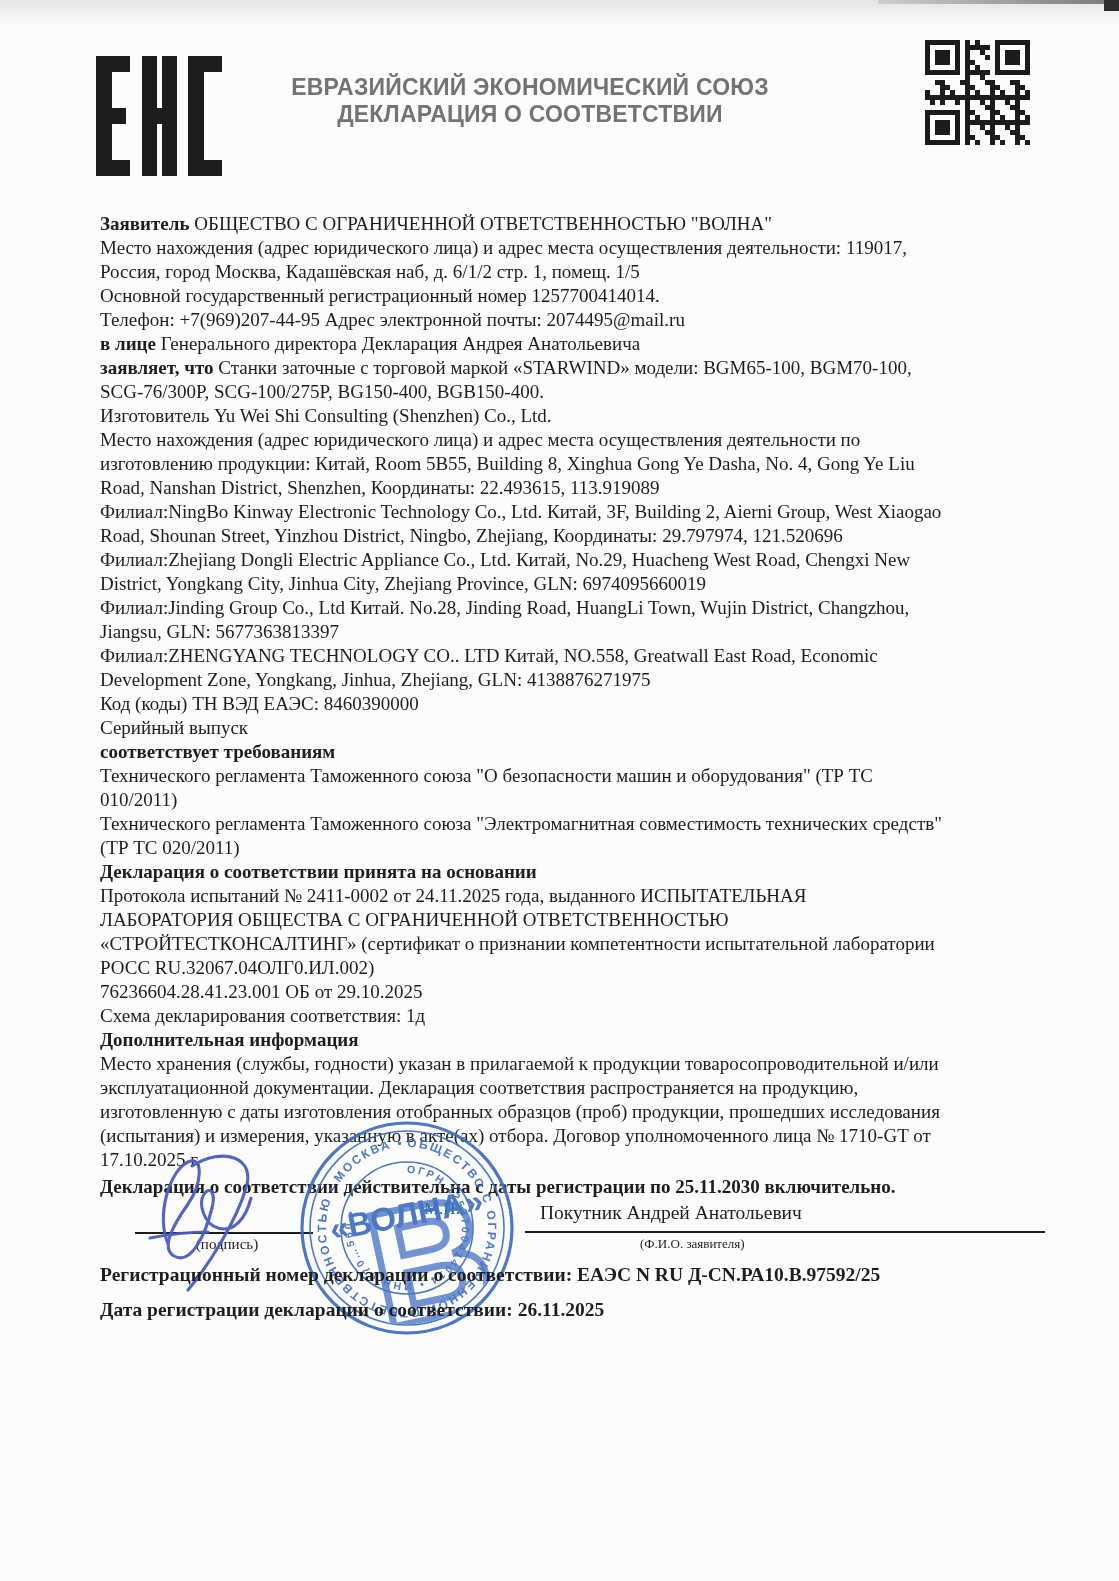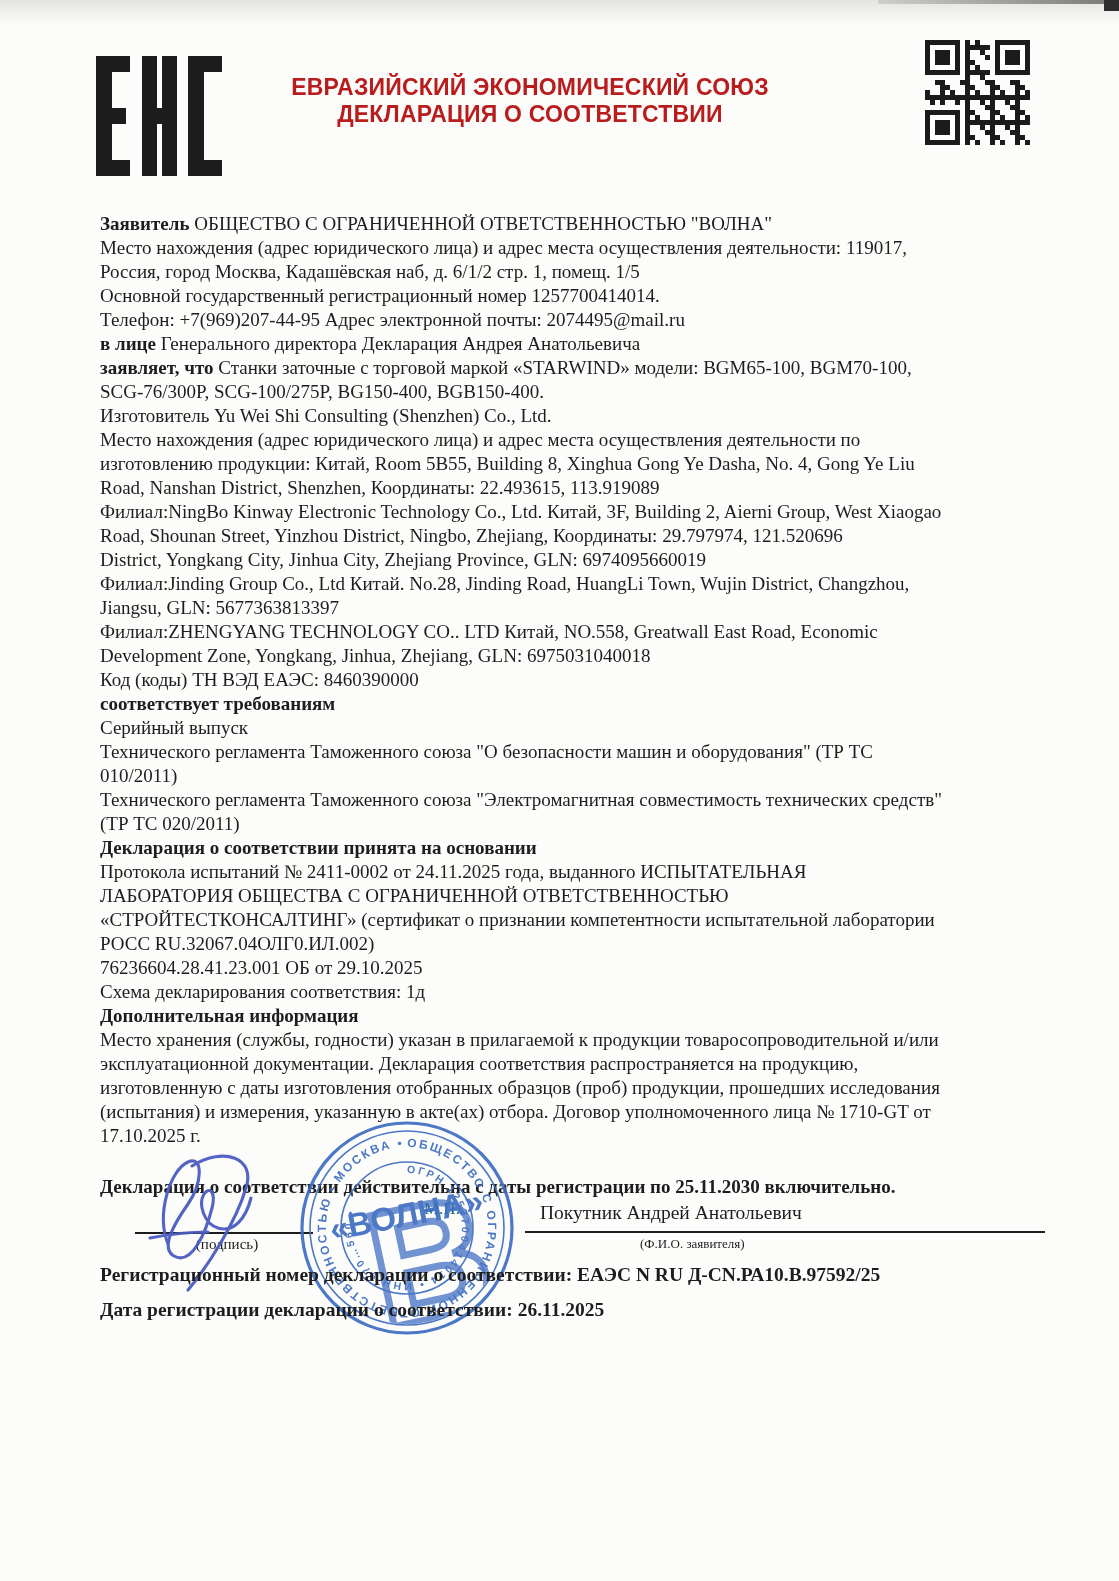--- a/index.html
+++ b/index.html
@@ -7,21 +7,21 @@
        font-family:"Liberation Serif", serif;color:#1d1d1d;}
   .page-tint{position:absolute;left:0;top:0;width:100%;height:26px;
        background:linear-gradient(to bottom, rgba(120,122,118,.18), rgba(120,122,118,0));pointer-events:none;}
   .artifact-line{position:absolute;top:0;left:878px;width:241px;height:4px;
        background:linear-gradient(to right, rgba(70,70,70,.15), rgba(45,45,45,.6));}
   .artifact-corner{position:absolute;top:0;right:0;width:15px;height:11px;background:#2e2e2e;}
 
   .eac-logo{position:absolute;left:96px;top:56px;width:126px;height:120px;}
   .hdr{position:absolute;left:230px;top:74px;width:600px;text-align:center;
        font-family:"Liberation Sans", sans-serif;font-weight:bold;font-size:23px;line-height:27px;
-       color:#b91c1c;letter-spacing:.2px;}
+       color:#737373;letter-spacing:.2px;}
   .qr{position:absolute;left:925px;top:40px;width:105px;height:105px;}
 
   .body-block{position:absolute;left:100px;top:212px;width:935px;}
   .bl{height:24px;line-height:24px;font-size:19px;white-space:nowrap;}
   .bl .lb{font-weight:bold;}
 
   .validity{position:absolute;left:100px;top:1176px;width:960px;font-size:19px;font-weight:bold;white-space:nowrap;}
 
   .mp-label{position:absolute;left:424px;top:1199px;font-size:17px;color:#0f766e;}
   .sig-line{position:absolute;left:135px;top:1210px;width:178px;height:22px;border-bottom:2px solid #1c1c1c;}
@@ -225,36 +225,37 @@
   <div class="bl"><span class="lb"></span><span class="lt">Место нахождения (адрес юридического лица) и адрес места осуществления деятельности по</span></div>
 
   <div class="bl"><span class="lb"></span><span class="lt">изготовлению продукции: Китай, Room 5B55, Building 8, Xinghua Gong Ye Dasha, No. 4, Gong Ye Liu</span></div>
 
   <div class="bl"><span class="lb"></span><span class="lt">Road, Nanshan District, Shenzhen, Координаты: 22.493615, 113.919089</span></div>
 
   <div class="bl"><span class="lb"></span><span class="lt">Филиал:NingBo Kinway Electronic Technology Co., Ltd. Китай, 3F, Building 2, Aierni Group, West Xiaogao</span></div>
 
   <div class="bl"><span class="lb"></span><span class="lt">Road, Shounan Street, Yinzhou District, Ningbo, Zhejiang, Координаты: 29.797974, 121.520696</span></div>
 
+  <div class="bl"><span class="lb"></span><span class="lt">Филиал:Zhejiang Dongli Electric Appliance Co., Ltd. Китай, No.29, Huacheng West Road, Chengxi New</span></div>
 
   <div class="bl"><span class="lb"></span><span class="lt">District, Yongkang City, Jinhua City, Zhejiang Province, GLN: 6974095660019</span></div>
 
   <div class="bl"><span class="lb"></span><span class="lt">Филиал:Jinding Group Co., Ltd Китай. No.28, Jinding Road, HuangLi Town, Wujin District, Changzhou,</span></div>
 
   <div class="bl"><span class="lb"></span><span class="lt">Jiangsu, GLN: 5677363813397</span></div>
 
   <div class="bl"><span class="lb"></span><span class="lt">Филиал:ZHENGYANG TECHNOLOGY CO.. LTD Китай, NO.558, Greatwall East Road, Economic</span></div>
 
-  <div class="bl"><span class="lb"></span><span class="lt">Development Zone, Yongkang, Jinhua, Zhejiang, GLN: 6975031040018</span></div>
+  <div class="bl"><span class="lb"></span><span class="lt">Development Zone, Yongkang, Jinhua, Zhejiang, GLN: 4138876271975</span></div>
 
   <div class="bl"><span class="lb"></span><span class="lt">Код (коды) ТН ВЭД ЕАЭС: 8460390000</span></div>
 
+  <div class="bl"><span class="lb"></span><span class="lt">Серийный выпуск</span></div>
+
   <div class="bl"><span class="lb">соответствует требованиям</span><span class="lt"></span></div>
-
-  <div class="bl"><span class="lb"></span><span class="lt">Серийный выпуск</span></div>
 
   <div class="bl"><span class="lb"></span><span class="lt">Технического регламента Таможенного союза "О безопасности машин и оборудования" (ТР ТС</span></div>
 
   <div class="bl"><span class="lb"></span><span class="lt">010/2011)</span></div>
 
   <div class="bl"><span class="lb"></span><span class="lt">Технического регламента Таможенного союза "Электромагнитная совместимость технических средств"</span></div>
 
   <div class="bl"><span class="lb"></span><span class="lt">(ТР ТС 020/2011)</span></div>
 
   <div class="bl"><span class="lb">Декларация о соответствии принята на основании</span><span class="lt"></span></div>

